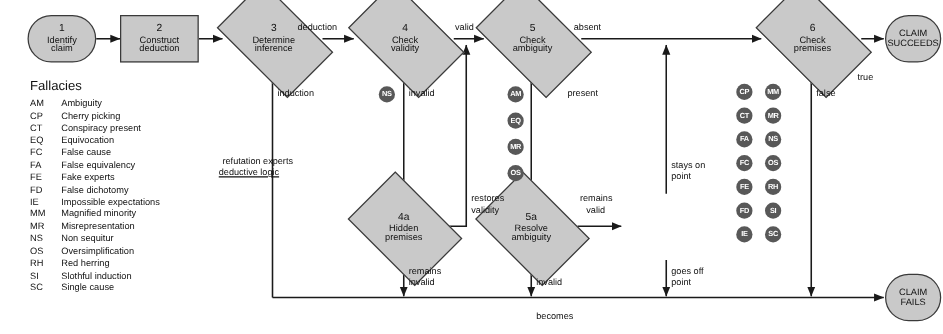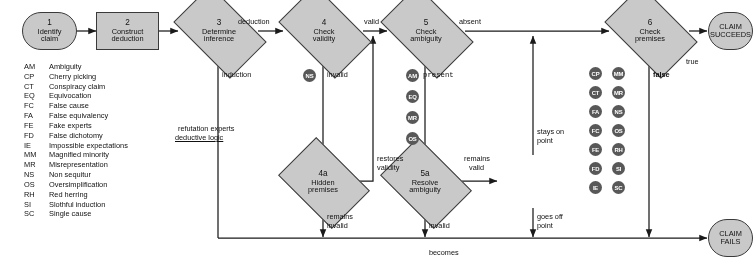--- a/index.html
+++ b/index.html
@@ -171,33 +171,33 @@
   <div class="elabel" style="left:178px;top:125px;">refutation experts</div>
   <div class="elabel" style="left:175px;top:134px;text-decoration:underline;">deductive logic</div>
 
   <div class="elabel" style="left:327px;top:71px;">invalid</div>
   <div class="elabel" style="left:327px;top:213px;">remains</div>
   <div class="elabel" style="left:327px;top:222px;">invalid</div>
 
   <div class="elabel" style="left:377px;top:155px;">restores</div>
   <div class="elabel" style="left:377px;top:164px;">validity</div>
 
-  <div class="elabel" style="left:423px;top:71px;font-family:Liberation Mono, monospace;">present</div>
+  <div class="elabel" style="left:454px;top:71px;">present</div>
   <div class="elabel" style="left:429px;top:213px;margin-top:36px;">becomes</div>
   <div class="elabel" style="left:429px;top:222px;">invalid</div>
 
   <div class="elabel" style="left:464px;top:155px;">remains</div>
   <div class="elabel" style="left:469px;top:164px;">valid</div>
 
   <div class="elabel" style="left:537px;top:128px;">stays on</div>
   <div class="elabel" style="left:537px;top:137px;">point</div>
   <div class="elabel" style="left:537px;top:213px;">goes off</div>
   <div class="elabel" style="left:537px;top:222px;">point</div>
 
-  <div class="elabel" style="left:653px;top:71px;font-weight:bold;">false</div>
+  <div class="elabel" style="left:653px;top:71px;">false</div>
 
   <div class="badge" style="left:303px;top:69px;">NS</div>
 
   <div class="badge" style="left:406px;top:69px;">AM</div>
   <div class="badge" style="left:406px;top:90px;">EQ</div>
   <div class="badge" style="left:406px;top:111px;">MR</div>
   <div class="badge" style="left:406px;top:132px;">OS</div>
 
   <div class="badge" style="left:589px;top:67px;">CP</div>
   <div class="badge" style="left:589px;top:86px;">CT</div>
@@ -209,33 +209,34 @@
 
   <div class="badge" style="left:612px;top:67px;">MM</div>
   <div class="badge" style="left:612px;top:86px;">MR</div>
   <div class="badge" style="left:612px;top:105px;">NS</div>
   <div class="badge" style="left:612px;top:124px;">OS</div>
   <div class="badge" style="left:612px;top:143px;">RH</div>
   <div class="badge" style="left:612px;top:162px;">SI</div>
   <div class="badge" style="left:612px;top:181px;">SC</div>
 
   <div id="legend">
+    <div class="ltitle">Fallacies</div>
     <table>
       <tbody id="legend-body">
           <tr>
             <td class="abbr">AM</td>
             <td>Ambiguity</td>
           </tr>
           <tr>
             <td class="abbr">CP</td>
             <td>Cherry picking</td>
           </tr>
           <tr>
             <td class="abbr">CT</td>
-            <td>Conspiracy claim</td>
+            <td>Conspiracy present</td>
           </tr>
           <tr>
             <td class="abbr">EQ</td>
             <td>Equivocation</td>
           </tr>
           <tr>
             <td class="abbr">FC</td>
             <td>False cause</td>
           </tr>
           <tr>

